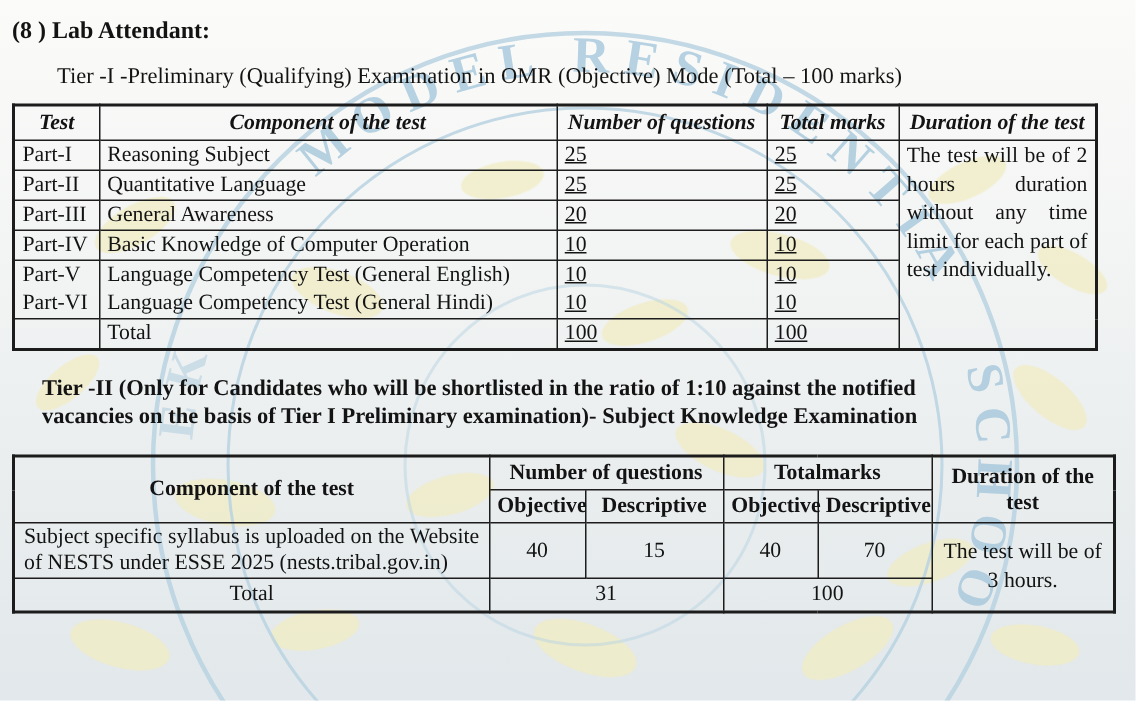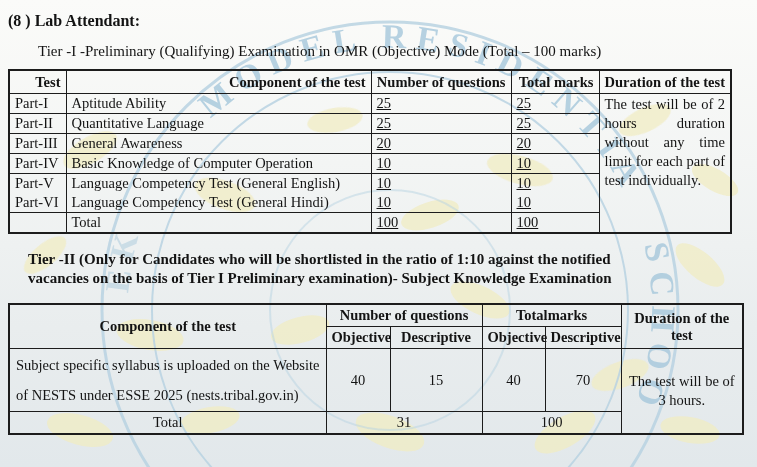--- a/index.html
+++ b/index.html
@@ -14,29 +14,29 @@
   .content{position:absolute;top:0;left:0;width:625px;z-index:1;}
   .doc-heading{margin:12px 0 0 8px;font-size:16px;font-weight:bold;}
   .tier1-heading{margin:13px 0 9px 38px;font-size:15px;font-weight:normal;}
   .tier2-heading{margin:16px 12px 15px 28px;font-size:15px;font-weight:bold;line-height:19px;}
   table{border-collapse:collapse;margin-left:8px;font-size:14.5px;background:transparent;}
   table,th,td{border:1.5px solid #1c1c1c;}
   table{border-width:2px;}
   th,td{padding:0 5px;line-height:19px;}
   
   .t1{width:722px;table-layout:fixed;}
-  .t1 th{text-align:right;vertical-align:top;line-height:18px;padding-top:2px;padding-bottom:2px;}
+  .t1 th{text-align:center;vertical-align:top;line-height:18px;padding-top:2px;padding-bottom:2px;font-style:italic;}
   .t1 td{vertical-align:top;}
   .t1 .num{text-align:left;text-decoration:underline;}
   .t1 .duration-cell{text-align:justify;line-height:19px;padding-top:1px;margin-left:28px;}
   .t1 .total-label{padding-left:5px;}
   
   .t2{width:734px;table-layout:fixed;text-align:center;}
   .t2 th{text-align:center;vertical-align:middle;line-height:17px;padding-top:2px;padding-bottom:2px;}
-  .t2 .component-cell{text-align:justify;vertical-align:top;line-height:30px;padding:1px 6px;}
+  .t2 .component-cell{text-align:justify;vertical-align:top;line-height:17px;padding:1px 6px;}
   .t2 .num{text-align:center;vertical-align:middle;}
   .t2 .duration-cell{vertical-align:middle;line-height:19px;}
   .t2 .total-row td{line-height:21px;}
 </style>
 </head>
 <body>
 
 <svg class="watermark" width="757" height="467" viewBox="0 0 757 467">
   <defs>
     <path id="wmCircle" d="M 128,310 A 262,262 0 1 1 652,310 A 262,262 0 1 1 128,310"></path>
@@ -96,21 +96,21 @@
     <tbody>
         <tr>
       <th>Test</th>
       <th>Component of the test</th>
       <th>Number of questions</th>
       <th>Total marks</th>
       <th>Duration of the test</th>
     </tr>
     <tr>
       <td>Part-I</td>
-      <td>Aptitude Ability</td>
+      <td>Reasoning Subject</td>
       <td class="num">25</td>
       <td class="num">25</td>
       <td class="duration-cell" rowspan="7">The test will be of 2 hours duration without any time limit for each part of test individually.</td>
     </tr>
     <tr>
       <td>Part-II</td>
       <td>Quantitative Language</td>
       <td class="num">25</td>
       <td class="num">25</td>
     </tr>

